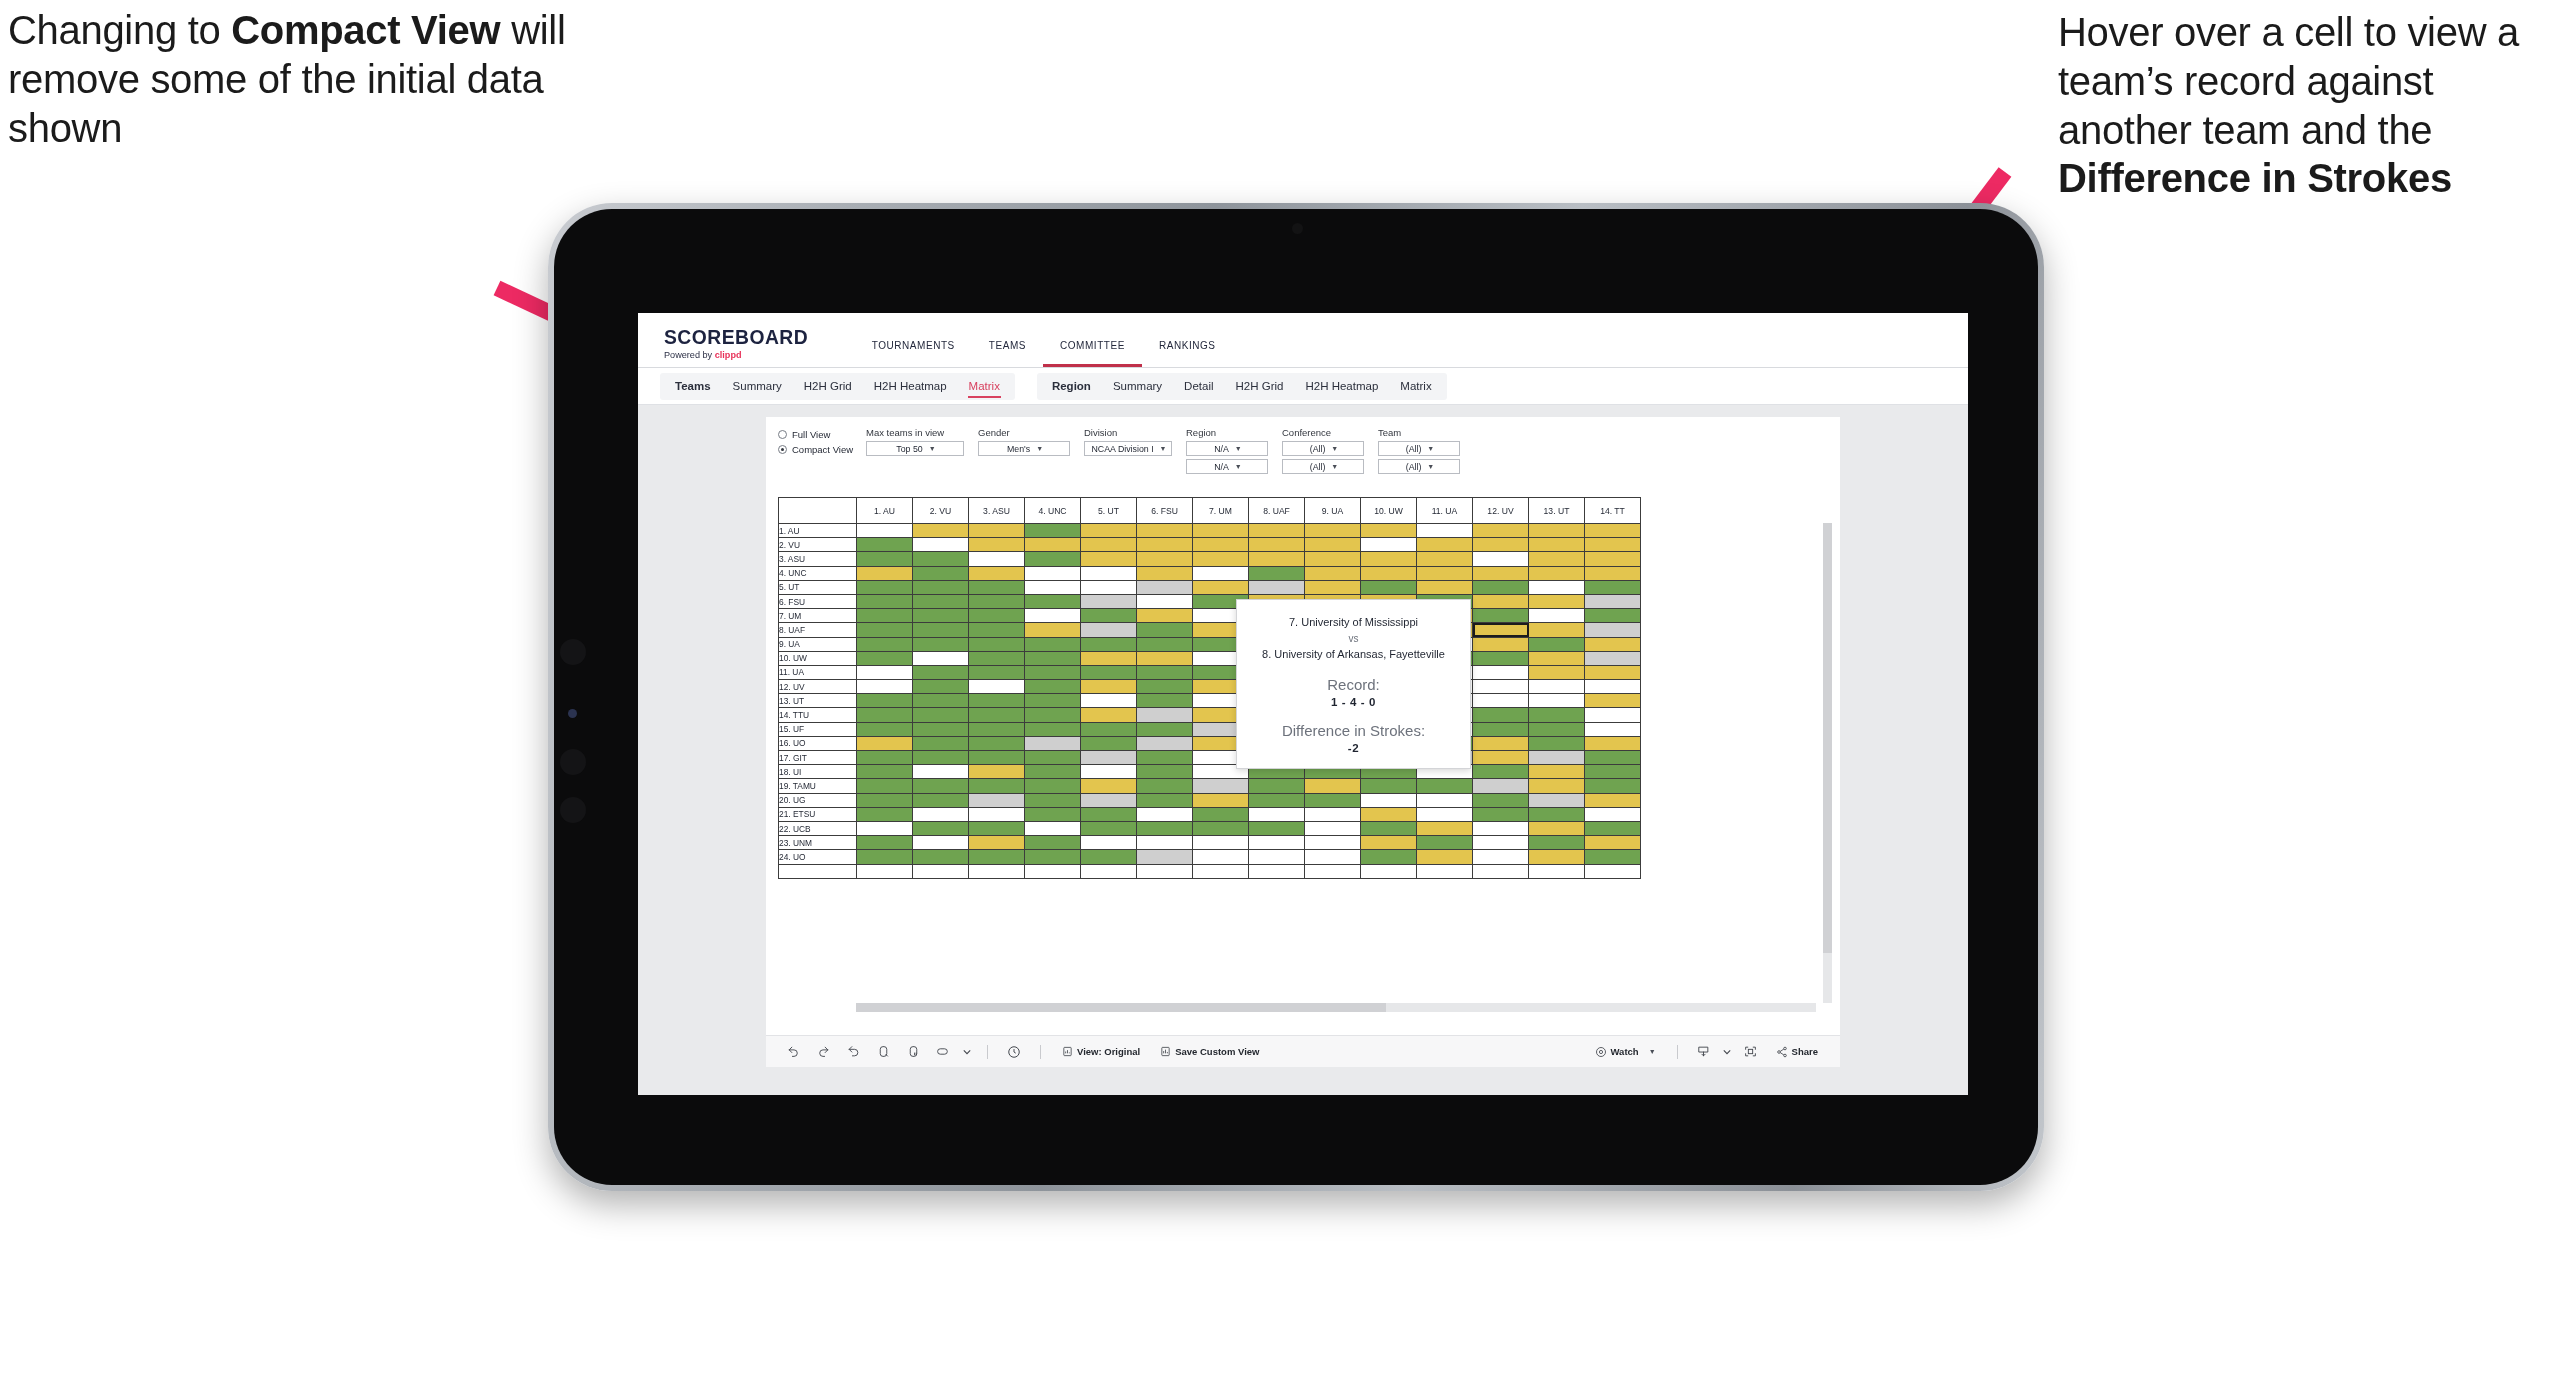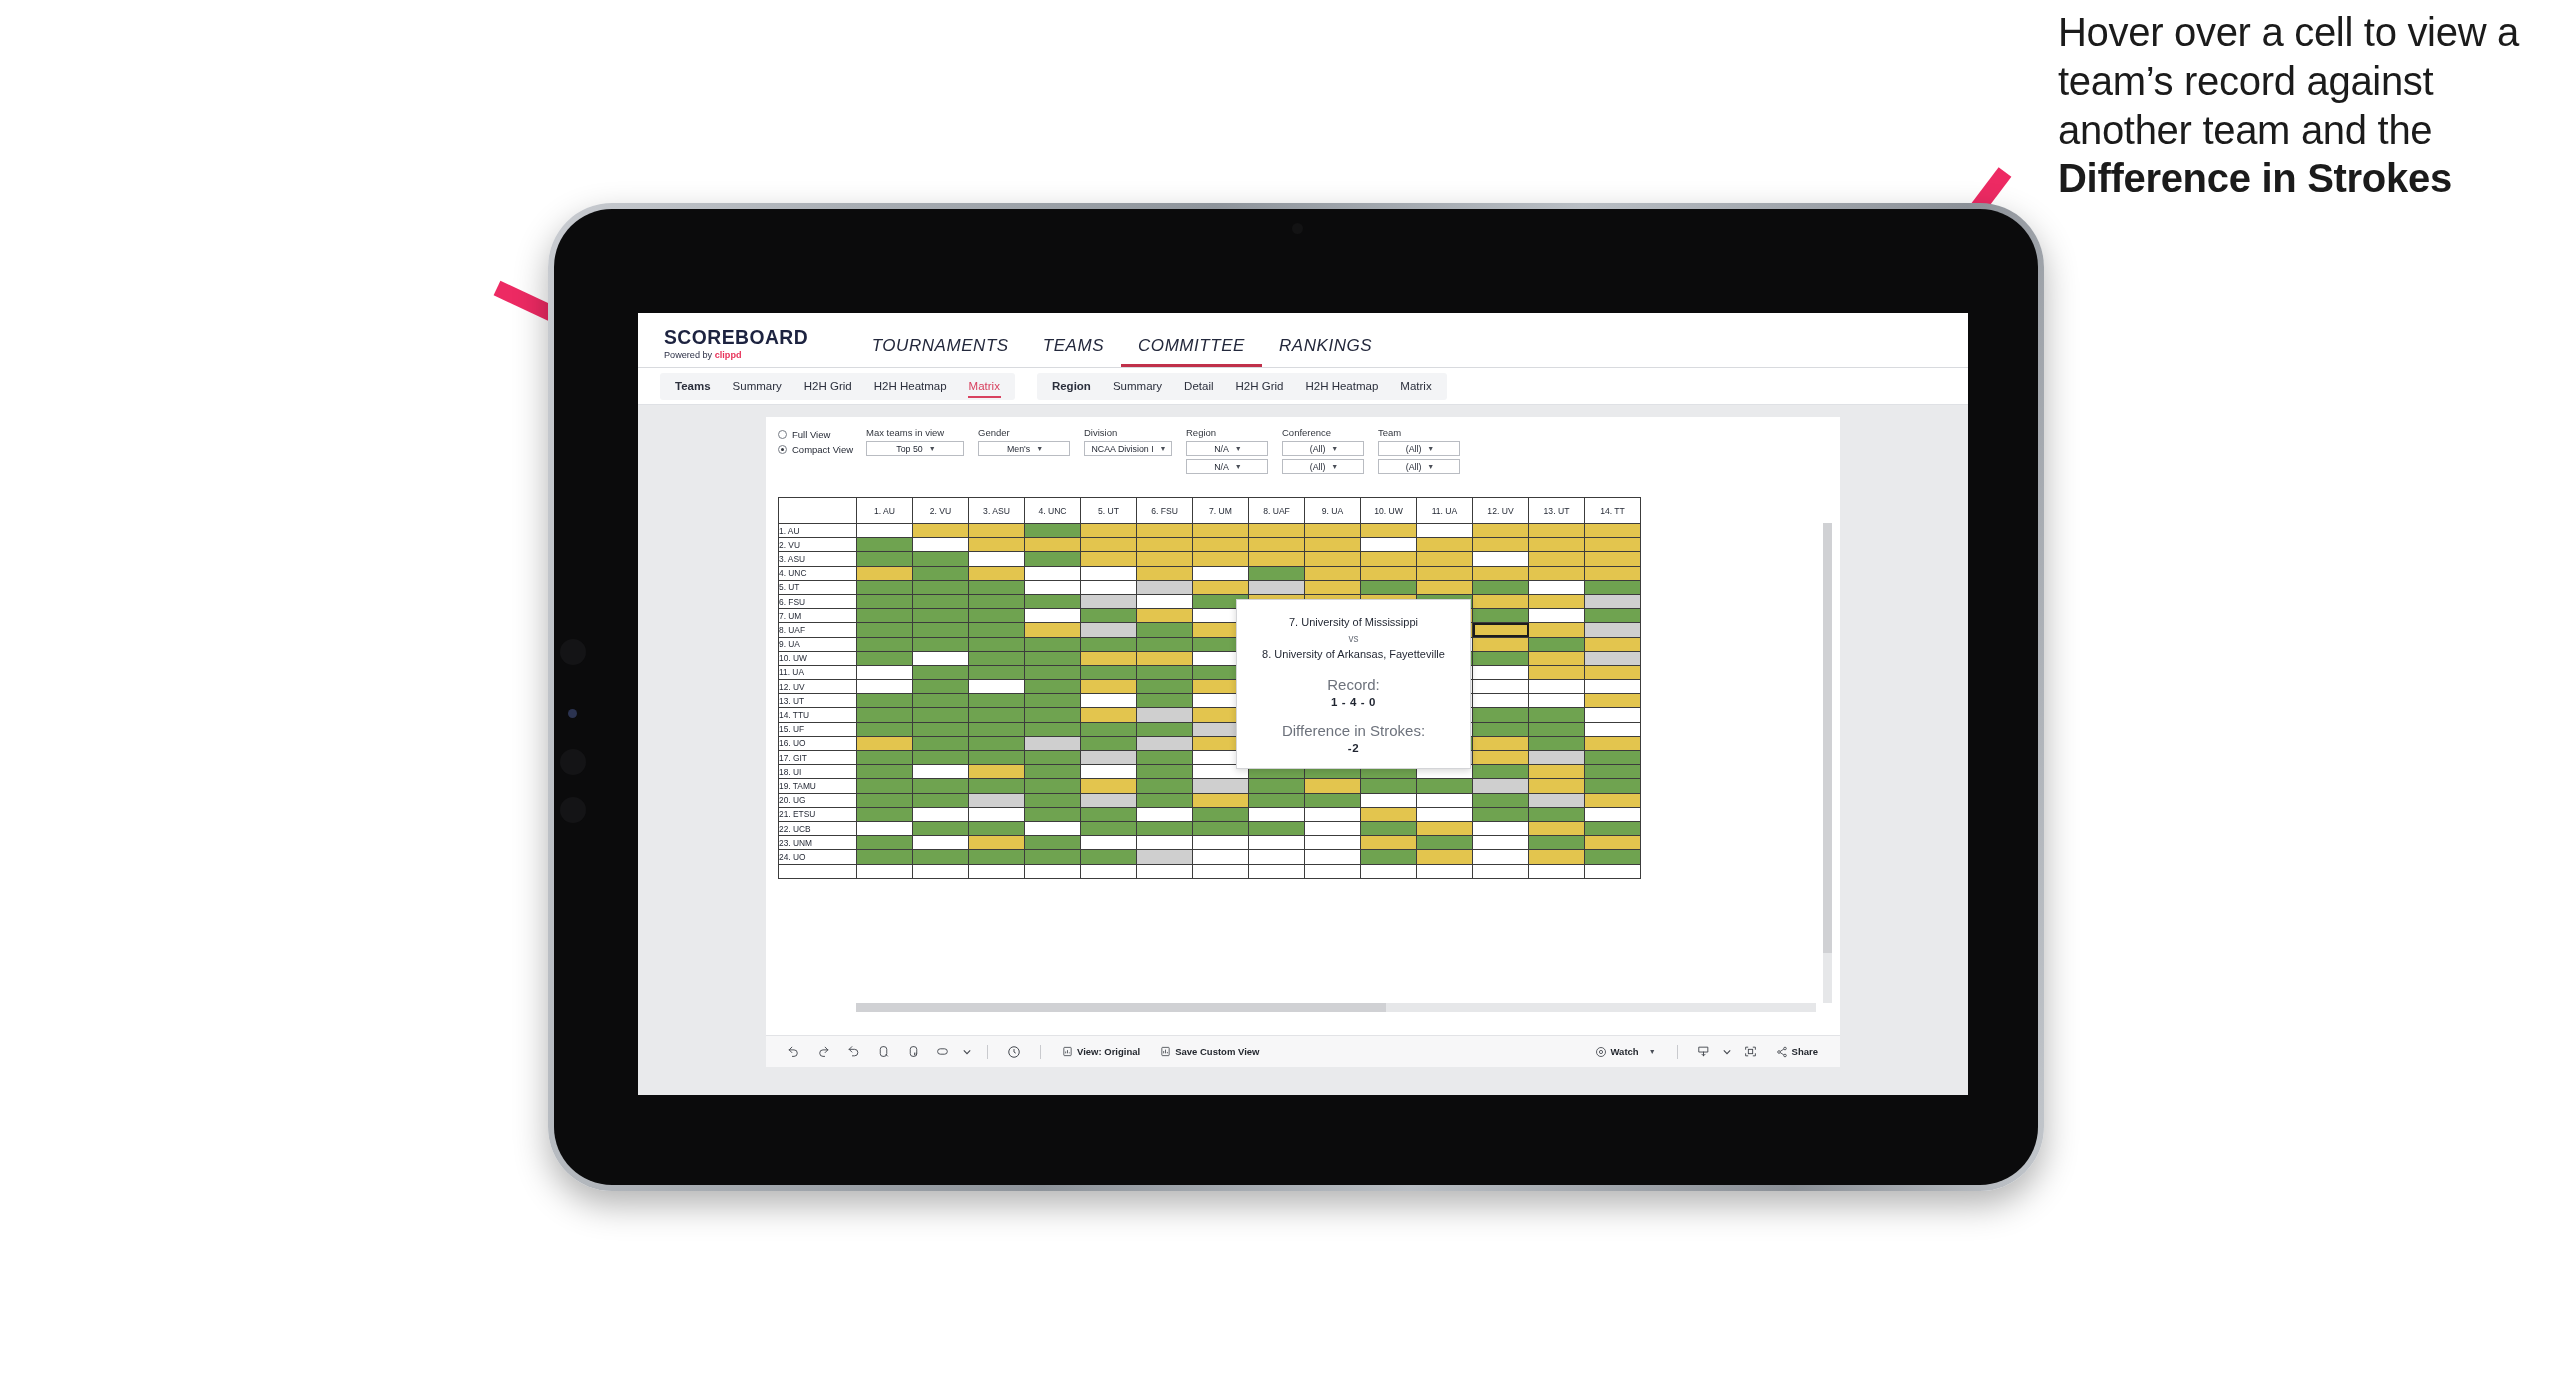--- a/index.html
+++ b/index.html
@@ -67,23 +67,23 @@
   .logo-wrap { padding-bottom: 7px; margin-right: 34px; }
   .logo-main {
     font-family: "Liberation Sans", sans-serif;
     font-weight: 700; font-size: 21px; letter-spacing: 0.5px;
     color: #1d2340; line-height: 1; transform: scaleX(0.92); transform-origin: left;
   }
   .logo-sub { font-size: 9.5px; color: #2b2f45; margin-top: 2px; transform: scaleX(0.96); transform-origin:left;}
   .logo-sub .brand { color: #e8335a; font-weight: 700; }
   .topnav-items { display:flex; align-items:flex-end; height:100%; }
   .tnitem {
-    font-size: 17px; color: #23283c; letter-spacing: .55px;
+    font-size: 10px; color: #23283c; letter-spacing: .55px;
     padding: 0 17px; height: 40px; display:flex; align-items:center;
-    border-bottom: 3px solid transparent; cursor: pointer; font-style: italic;
+    border-bottom: 3px solid transparent; cursor: pointer;
   }
   .tnitem.active { border-bottom-color: #c0304a; }
 
   
   #subnav {
     height: 37px; background:#ffffff; display:flex; align-items:center;
     padding-left: 22px; border-bottom: 1px solid #dfe1e5; gap: 0;
   }
   .subgroup { display:flex; align-items:center; background:#f3f4f6; height:27px; border-radius:3px; padding: 0 4px; }
   .subgroup + .subgroup { margin-left: 22px; }
@@ -192,20 +192,23 @@
     padding: 0 8px; height:22px; cursor:pointer; font-weight:700;
   }
   .tb-spacer { flex: 1; }
   svg.ic { display:block; }
 </style>
 </head>
 <body>
 
 <div id="stage">
 
+  <div class="annot" id="annot-left">
+    <span>Changing to </span><b>Compact View</b><span> will remove some of the initial data shown</span>
+  </div>
 
   <div class="annot" id="annot-right">
     <span>Hover over a cell to view a team’s record against another team and the </span><b>Difference in Strokes</b>
   </div>
 
   <svg class="arrow-svg" viewBox="0 0 2565 1380">
     <defs>
       <marker id="ah" markerWidth="6" markerHeight="6" refX="3.6" refY="3" orient="auto">
         <path d="M0,0 L6,3 L0,6 z" fill="#ED2A63"></path>
       </marker>

